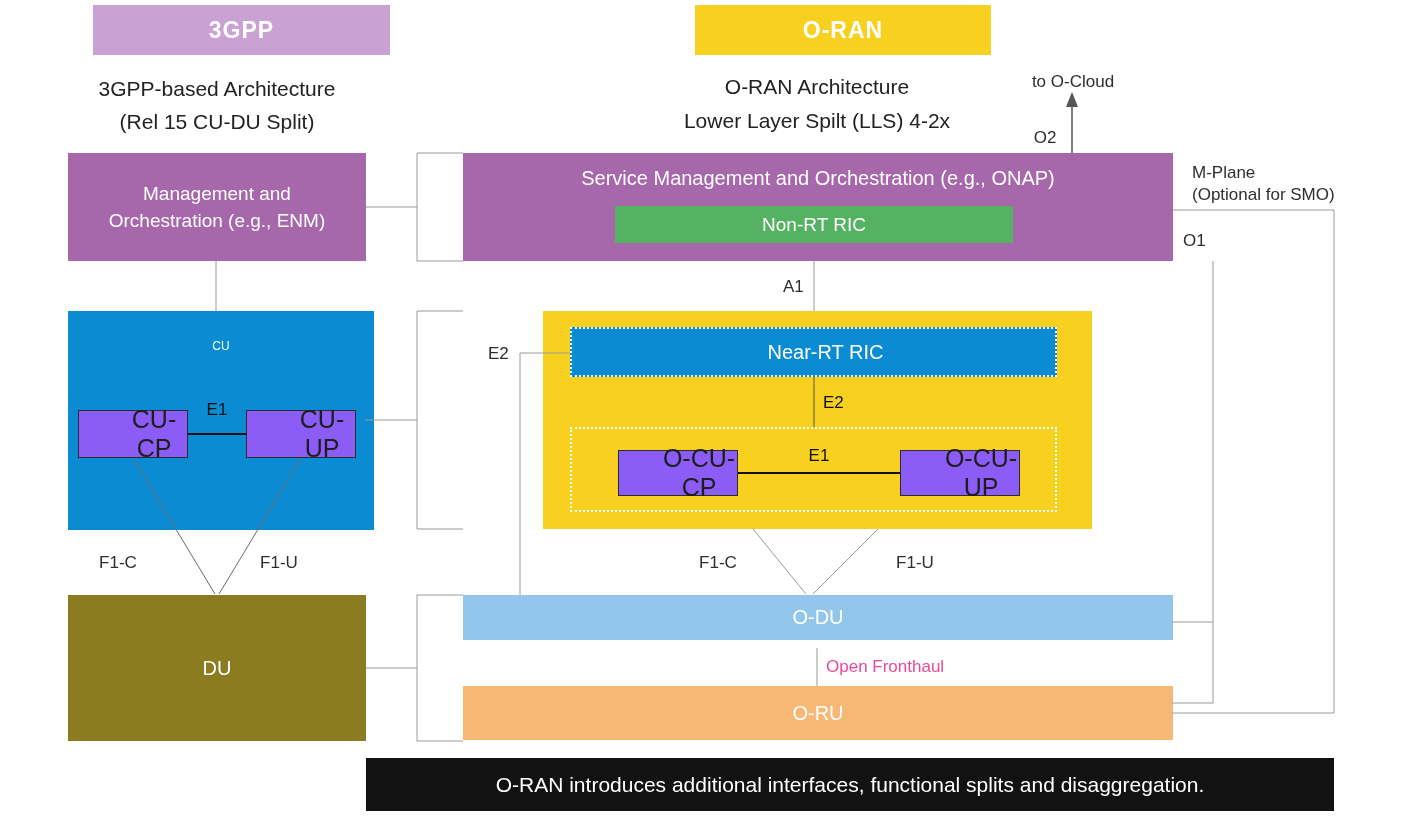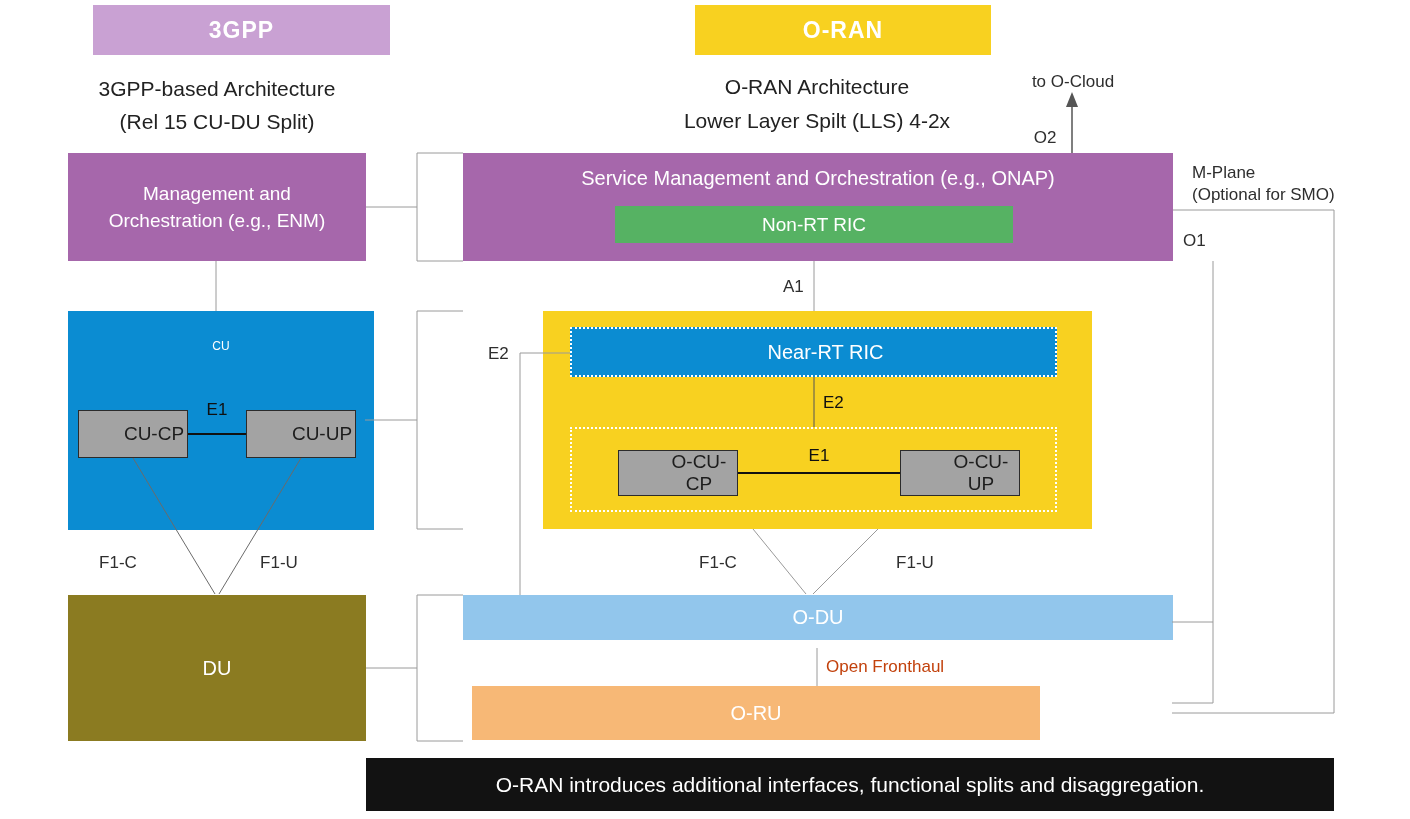--- a/index.html
+++ b/index.html
@@ -5,21 +5,21 @@
   * { margin:0; padding:0; box-sizing:border-box; }
   html,body { background:#fff; }
   body { font-family:"Liberation Sans", sans-serif; color:#222; }
   .canvas { position:relative; width:1410px; height:819px; background:#fff; overflow:hidden; }
 
   .box { position:absolute; display:flex; align-items:center; justify-content:center;
          text-align:center; }
   .col { flex-direction:column; }
 
   .hdr { color:#fff; font-size:23px; font-weight:bold; letter-spacing:1px;margin-left:25px; }
-  .white-box { background:#a3a3a3; border:1px solid #2b2b2b; color:#1d1d1d; font-size:19px;padding-left:42px; }
+  .white-box { background:#8b5cf6; border:1px solid #2b2b2b; color:#1d1d1d; font-size:25px;padding-left:42px; }
   .lbl { position:absolute; font-size:17px; color:#2e2e2e; }
 
   svg.lines { position:absolute; left:0; top:0; z-index:5; pointer-events:none; }
 
   #hdr-3gpp   { left:68px;  top:5px;   width:297px; height:50px; background:var(--purple-light,#c9a1d3); }
   #title-left { left:37px;  top:72px;  width:360px; font-size:21px; line-height:33px; text-align:center; position:absolute; }
   #mgmt       { left:68px;  top:153px; width:298px; height:108px; background:var(--purple,#a667ab); color:#fff; font-size:19px; line-height:27px; }
   #cu         { left:68px;  top:311px; width:306px; height:219px; background:var(--blue,#0b8cd2); color:#fff; font-size:12px; align-items:flex-start; padding-top:28px; }
   #cu-cp      { left:78px;  top:410px; width:110px; height:48px; z-index:4; }
   #cu-up      { left:246px; top:410px; width:110px; height:48px; z-index:4; }
@@ -40,22 +40,22 @@
   #near-rt-ric{ left:570px; top:327px; width:487px; height:50px; background:var(--blue,#0b8cd2); border:2px dotted #fff; color:#fff; font-size:20px; z-index:4;padding-left:24px; }
   #e2-inner-lbl { left:823px; top:393px; width:36px; color:#101010; z-index:6; }
   #dashed-group { left:570px; top:427px; width:487px; height:85px; border:2px dotted #fff; z-index:3; position:absolute; }
   #o-cu-cp    { left:618px; top:450px; width:120px; height:46px; z-index:4; }
   #o-cu-up    { left:900px; top:450px; width:120px; height:46px; z-index:4; }
   #e1-right-lbl { left:801px; top:446px; width:36px; text-align:center; color:#101010; z-index:6; }
   #e2-left-lbl  { left:488px; top:344px; width:34px; }
   #f1c-right  { left:688px; top:553px; width:60px; text-align:center; }
   #f1u-right  { left:885px; top:553px; width:60px; text-align:center; }
   #o-du       { left:463px; top:595px; width:710px; height:45px; background:var(--light-blue,#92c6ec); color:#fff; font-size:20px; }
-  #open-fh-lbl{ left:826px; top:657px; color:#c2410c; }
-  #o-ru       { left:463px; top:686px; width:568px; height:54px; background:var(--orange,#f7b876); color:#fff; font-size:20px;margin-left:9px; }
+  #open-fh-lbl{ left:826px; top:657px; color:#ec4899; }
+  #o-ru       { left:463px; top:686px; width:710px; height:54px; background:var(--orange,#f7b876); color:#fff; font-size:20px; }
   #o1-lbl     { left:1183px; top:231px; width:34px; }
   #mplane-lbl { left:1192px; top:162px; width:170px; line-height:22px; }
   #banner     { left:366px; top:758px; width:968px; height:53px; background:var(--banner,#121212); color:#fff; font-size:21px; z-index:4; }
 </style>
 </head>
 <body>
 
 <div class="canvas">
 
   <div class="box hdr" id="hdr-3gpp">

